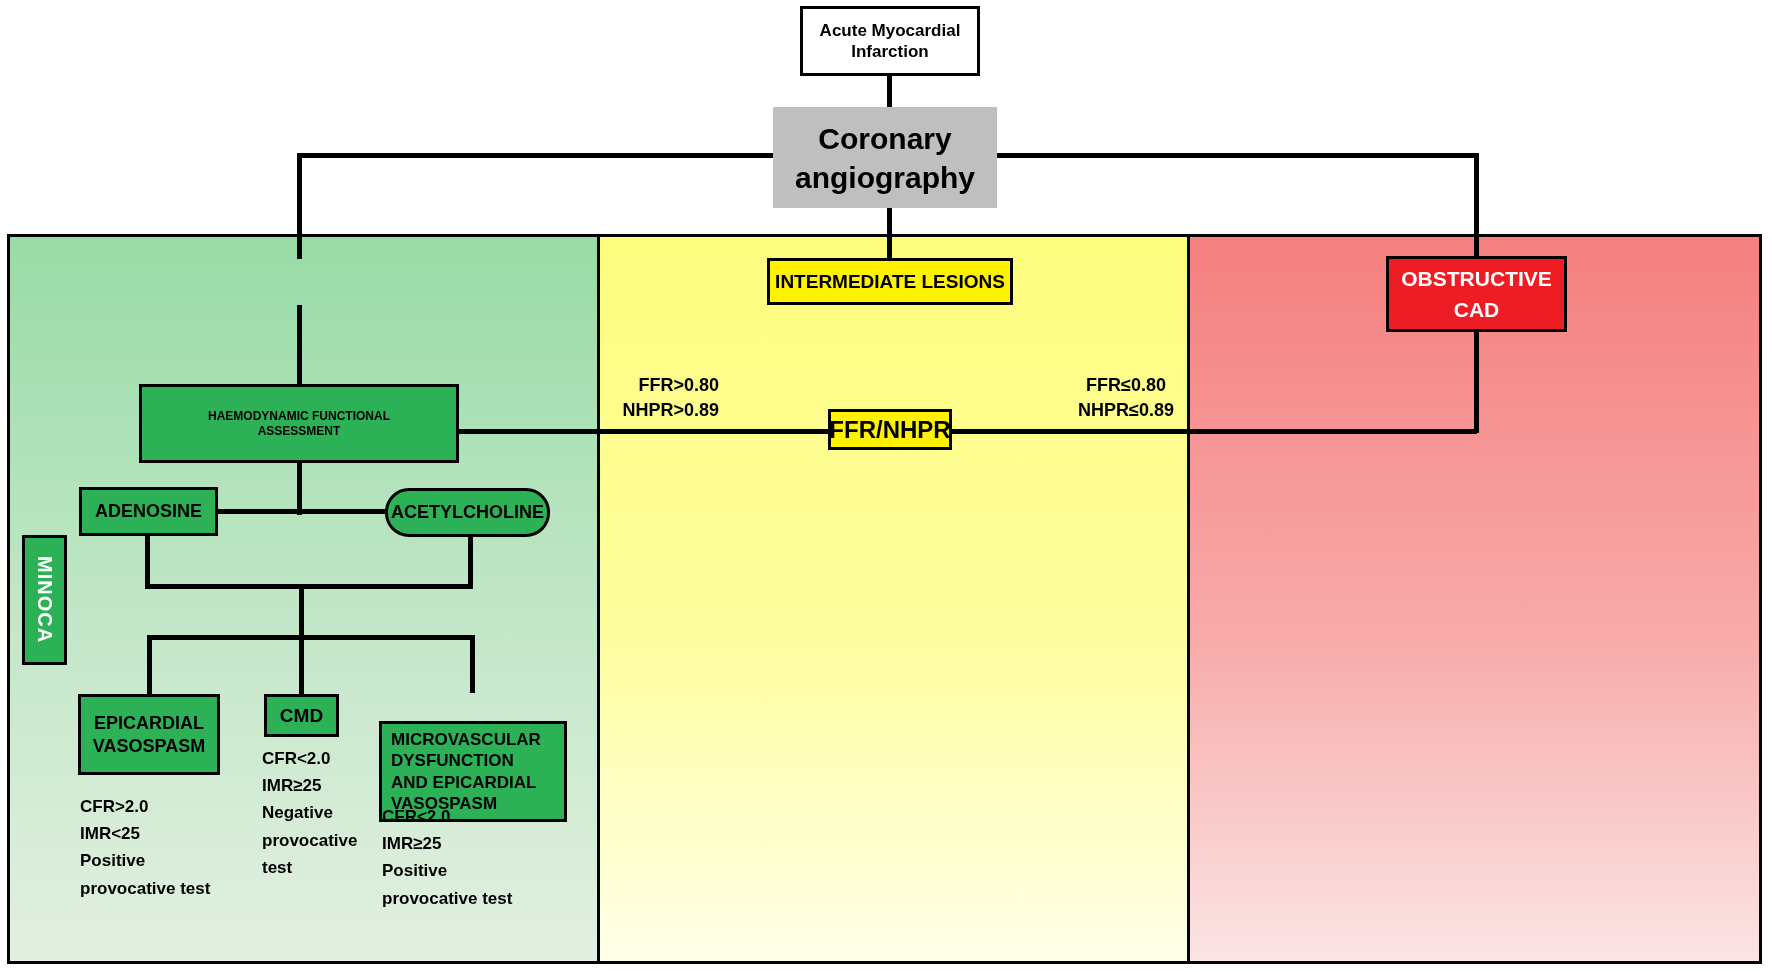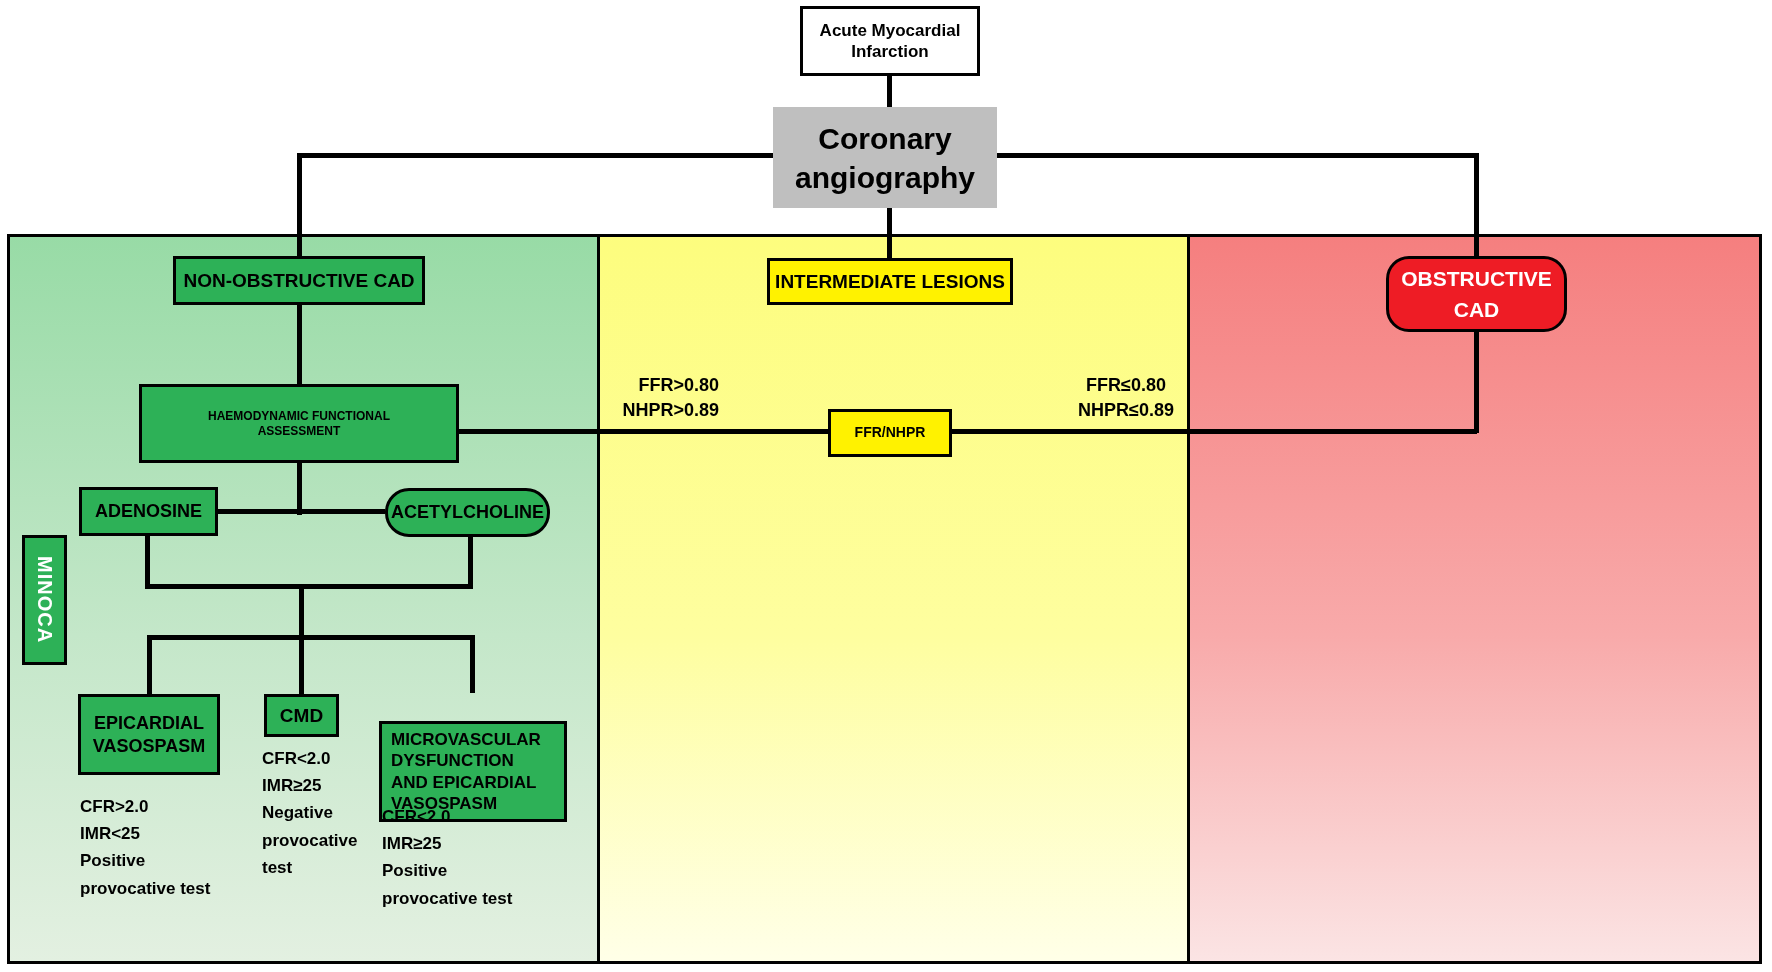--- a/index.html
+++ b/index.html
@@ -12,21 +12,21 @@
   .panel.yellow{background:linear-gradient(180deg,var(--panel_yellow_top,#fdfd7e) 0%,#fefe9f 55%,var(--panel_yellow_bottom,#ffffe8) 100%);}
   .panel.red{background:linear-gradient(180deg,var(--panel_red_top,#f57f7f) 0%,#f8aaaa 55%,var(--panel_red_bottom,#fbe4e4) 100%);}
   .ln{position:absolute;background:#000;z-index:2;}
   .box{
     position:absolute;border:3px solid #000;box-sizing:border-box;z-index:3;
     display:flex;align-items:center;justify-content:center;text-align:center;
     white-space:pre-line;line-height:1.25;
   }
   .box.green{background:var(--green_box,#2db157);}
   .box.bright-yellow{background:var(--yellow_box,#fff200);}
-  .box.bright-red{background:var(--red_box,#ee1c25);color:#fff;border-radius:23px;}
+  .box.bright-red{background:var(--red_box,#ee1c25);color:#fff;}
   .box.white{background:#ffffff;}
   .box.gray{background:var(--gray_box,#bfbfbf);border:none;}
   .crit{position:absolute;z-index:3;white-space:pre-line;font-size:17px;line-height:1.6;text-align:left;}
   .flabel{position:absolute;z-index:3;white-space:pre-line;font-size:18px;line-height:1.4;text-align:center;}
   .vert{writing-mode:vertical-rl;letter-spacing:1px;}
 </style>
 </head>
 <body>
 
 <div id="canvas">
@@ -53,21 +53,20 @@
   <div class="ln" style="left:147px;top:635px;width:5px;height:59px;"></div>
   <div class="ln" style="left:299px;top:635px;width:5px;height:59px;"></div>
   <div class="ln" style="left:470px;top:635px;width:5px;height:58px;"></div>
 
   <div class="box white" style="left:800px;top:6px;width:180px;height:70px;font-size:17px;">Acute Myocardial
 Infarction</div>
 
   <div class="box gray" style="left:773px;top:107px;width:224px;height:101px;font-size:30px;line-height:1.3;">Coronary
 angiography</div>
 
-  <div class="box green" style="left:173px;top:256px;width:252px;height:49px;font-size:19px;">NON-OBSTRUCTIVE CAD</div>
 
   <div class="box green" style="left:139px;top:384px;width:320px;height:79px;font-size:12px;">HAEMODYNAMIC FUNCTIONAL
 ASSESSMENT</div>
 
   <div class="box green" style="left:79px;top:487px;width:139px;height:49px;font-size:18px;">ADENOSINE</div>
 
   <div class="box green" style="left:385px;top:488px;width:165px;height:49px;font-size:18px;border-radius:24px;">ACETYLCHOLINE</div>
 
   <div class="box green vert" style="left:22px;top:535px;width:45px;height:130px;font-size:20px;color:#fff;">MINOCA</div>
 
@@ -92,21 +91,21 @@
 AND EPICARDIAL
 VASOSPASM</div>
 
   <div class="crit" style="left:382px;top:803px;width:200px;">CFR&lt;2.0
 IMR≥25
 Positive
 provocative test</div>
 
   <div class="box bright-yellow" style="left:767px;top:258px;width:246px;height:47px;font-size:19px;">INTERMEDIATE LESIONS</div>
 
-  <div class="box bright-yellow" style="left:828px;top:409px;width:124px;height:48px;font-size:14px;">FFR/NHPR</div>
+  <div class="box bright-yellow" style="left:828px;top:409px;width:124px;height:41px;font-size:24px;">FFR/NHPR</div>
 
   <div class="flabel" style="left:604px;top:373px;width:115px;text-align:right;">FFR&gt;0.80
 NHPR&gt;0.89</div>
 
   <div class="flabel" style="left:1068px;top:373px;width:116px;">FFR≤0.80
 NHPR≤0.89</div>
 
   <div class="box bright-red" style="left:1386px;top:256px;width:181px;height:76px;font-size:21px;line-height:1.5;">OBSTRUCTIVE
 CAD</div>
 

